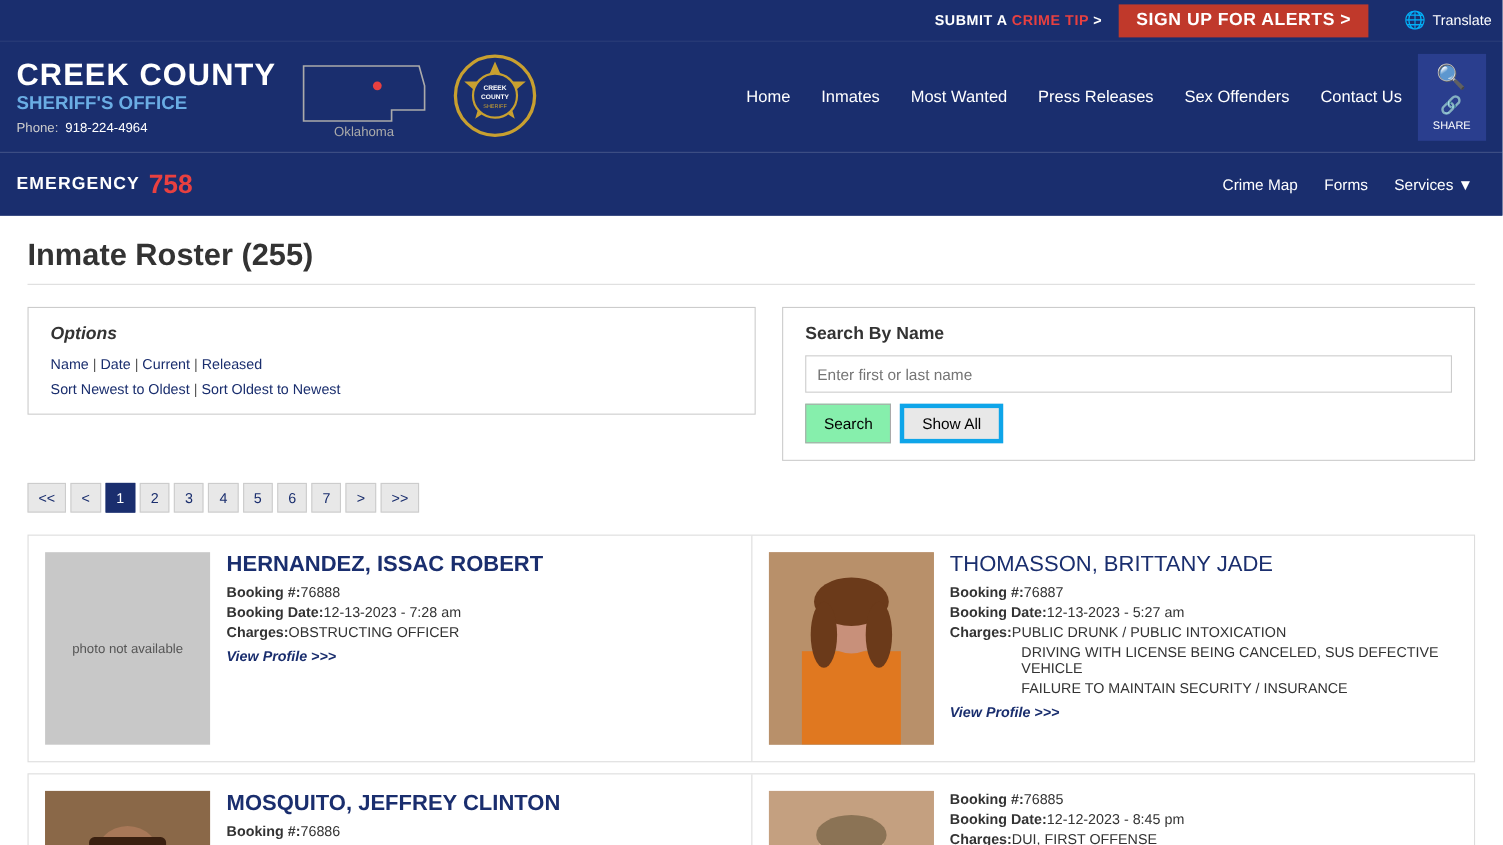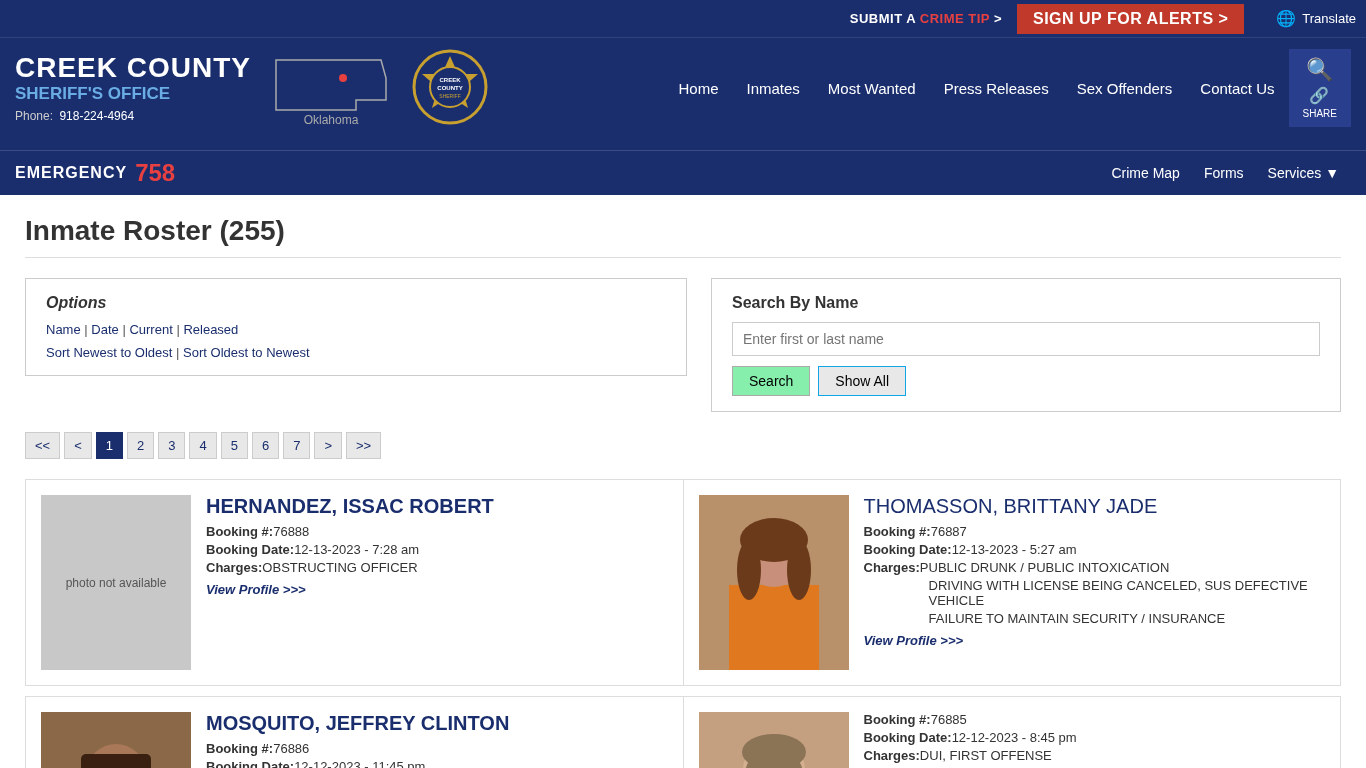--- a/index.html
+++ b/index.html
@@ -72,21 +72,21 @@
         <a href="#" style="color:#fff; text-decoration:none; font-size:15px; padding:12px 14px; display:block; white-space:nowrap;">Contact Us</a>
       </div>
       <div style="background:#2a3e8e; display:flex; flex-direction:column; align-items:center; justify-content:center; padding:8px 14px; cursor:pointer; gap:3px;">
         <span style="font-size:22px; color:#fff;">🔍</span>
         <span style="font-size:16px; color:#fff;">🔗</span>
         <span style="font-size:10px; color:#fff;">SHARE</span>
       </div>
     </div>
   </div>
 
-  <div style="background:#1a2e6e; display:flex; align-items:center; padding:0 15px; border-top:1px solid rgba(255,255,255,0.15); height:45px;margin-top:12px;">
+  <div style="background:#1a2e6e; display:flex; align-items:center; padding:0 15px; border-top:1px solid rgba(255,255,255,0.15); height:58px;">
     <div style="display:flex; align-items:center; gap:8px; margin-right:auto;">
       <span style="color:#fff; font-size:16px; font-weight:bold; text-transform:uppercase; letter-spacing:1px;">EMERGENCY</span>
       <span style="color:#e84040; font-size:24px; font-weight:900;">758</span>
     </div>
     <a href="#" style="color:#fff; text-decoration:none; font-size:14px; padding:10px 12px;">Crime Map</a>
     <a href="#" style="color:#fff; text-decoration:none; font-size:14px; padding:10px 12px;">Forms</a>
     <button style="color:#fff; font-size:14px; background:none; border:none; cursor:pointer; padding:10px 12px;">Services ▼</button>
   </div>
 </div>
 
@@ -111,21 +111,21 @@
         <span style="color:#555;"> | </span>
         <a href="#" style="color:#1a2e6e; text-decoration:none;">Sort Oldest to Newest</a>
       </div>
     </div>
 
     <div style="border:1px solid #ccc; padding:15px 20px; background:#fff; width:630px;">
       <h3 style="font-size:16px; font-weight:bold; margin-bottom:10px; color:#333;">Search By Name</h3>
       <input type="text" style="width: 100%; padding: 8px 10px; font-size: 14px; border: 1px solid rgb(204, 204, 204); margin-bottom: 10px; display: block;" placeholder="Enter first or last name">
       <div style="display:flex; gap:8px;">
         <button style="padding:6px 16px; font-size:14px; border:1px solid #aaa; background:#86efac; cursor:pointer;">Search</button>
-        <button style="padding:6px 16px; font-size:14px; border:1px solid #0ea5e9; background:#e8e8e8; cursor:pointer;">Show All</button>
+        <button style="padding:6px 16px; font-size:14px; border:4px solid #0ea5e9; background:#e8e8e8; cursor:pointer;">Show All</button>
       </div>
     </div>
   </div>
 
   <div style="display:flex; gap:4px; margin-bottom:20px; align-items:center;">
     <a href="#" style="padding:5px 9px; border:1px solid #ccc; background:#e8e8e8; color:#1a2e6e; text-decoration:none; font-size:13px;">&lt;&lt;</a>
     <a href="#" style="padding:5px 9px; border:1px solid #ccc; background:#e8e8e8; color:#1a2e6e; text-decoration:none; font-size:13px;">&lt;</a>
     <a href="#" style="padding:5px 9px; border:1px solid #1a2e6e; background:#1a2e6e; color:#fff; text-decoration:none; font-size:13px;">1</a>
     <a href="#" style="padding:5px 9px; border:1px solid #ccc; background:#e8e8e8; color:#1a2e6e; text-decoration:none; font-size:13px;">2</a>
     <a href="#" style="padding:5px 9px; border:1px solid #ccc; background:#e8e8e8; color:#1a2e6e; text-decoration:none; font-size:13px;">3</a>

